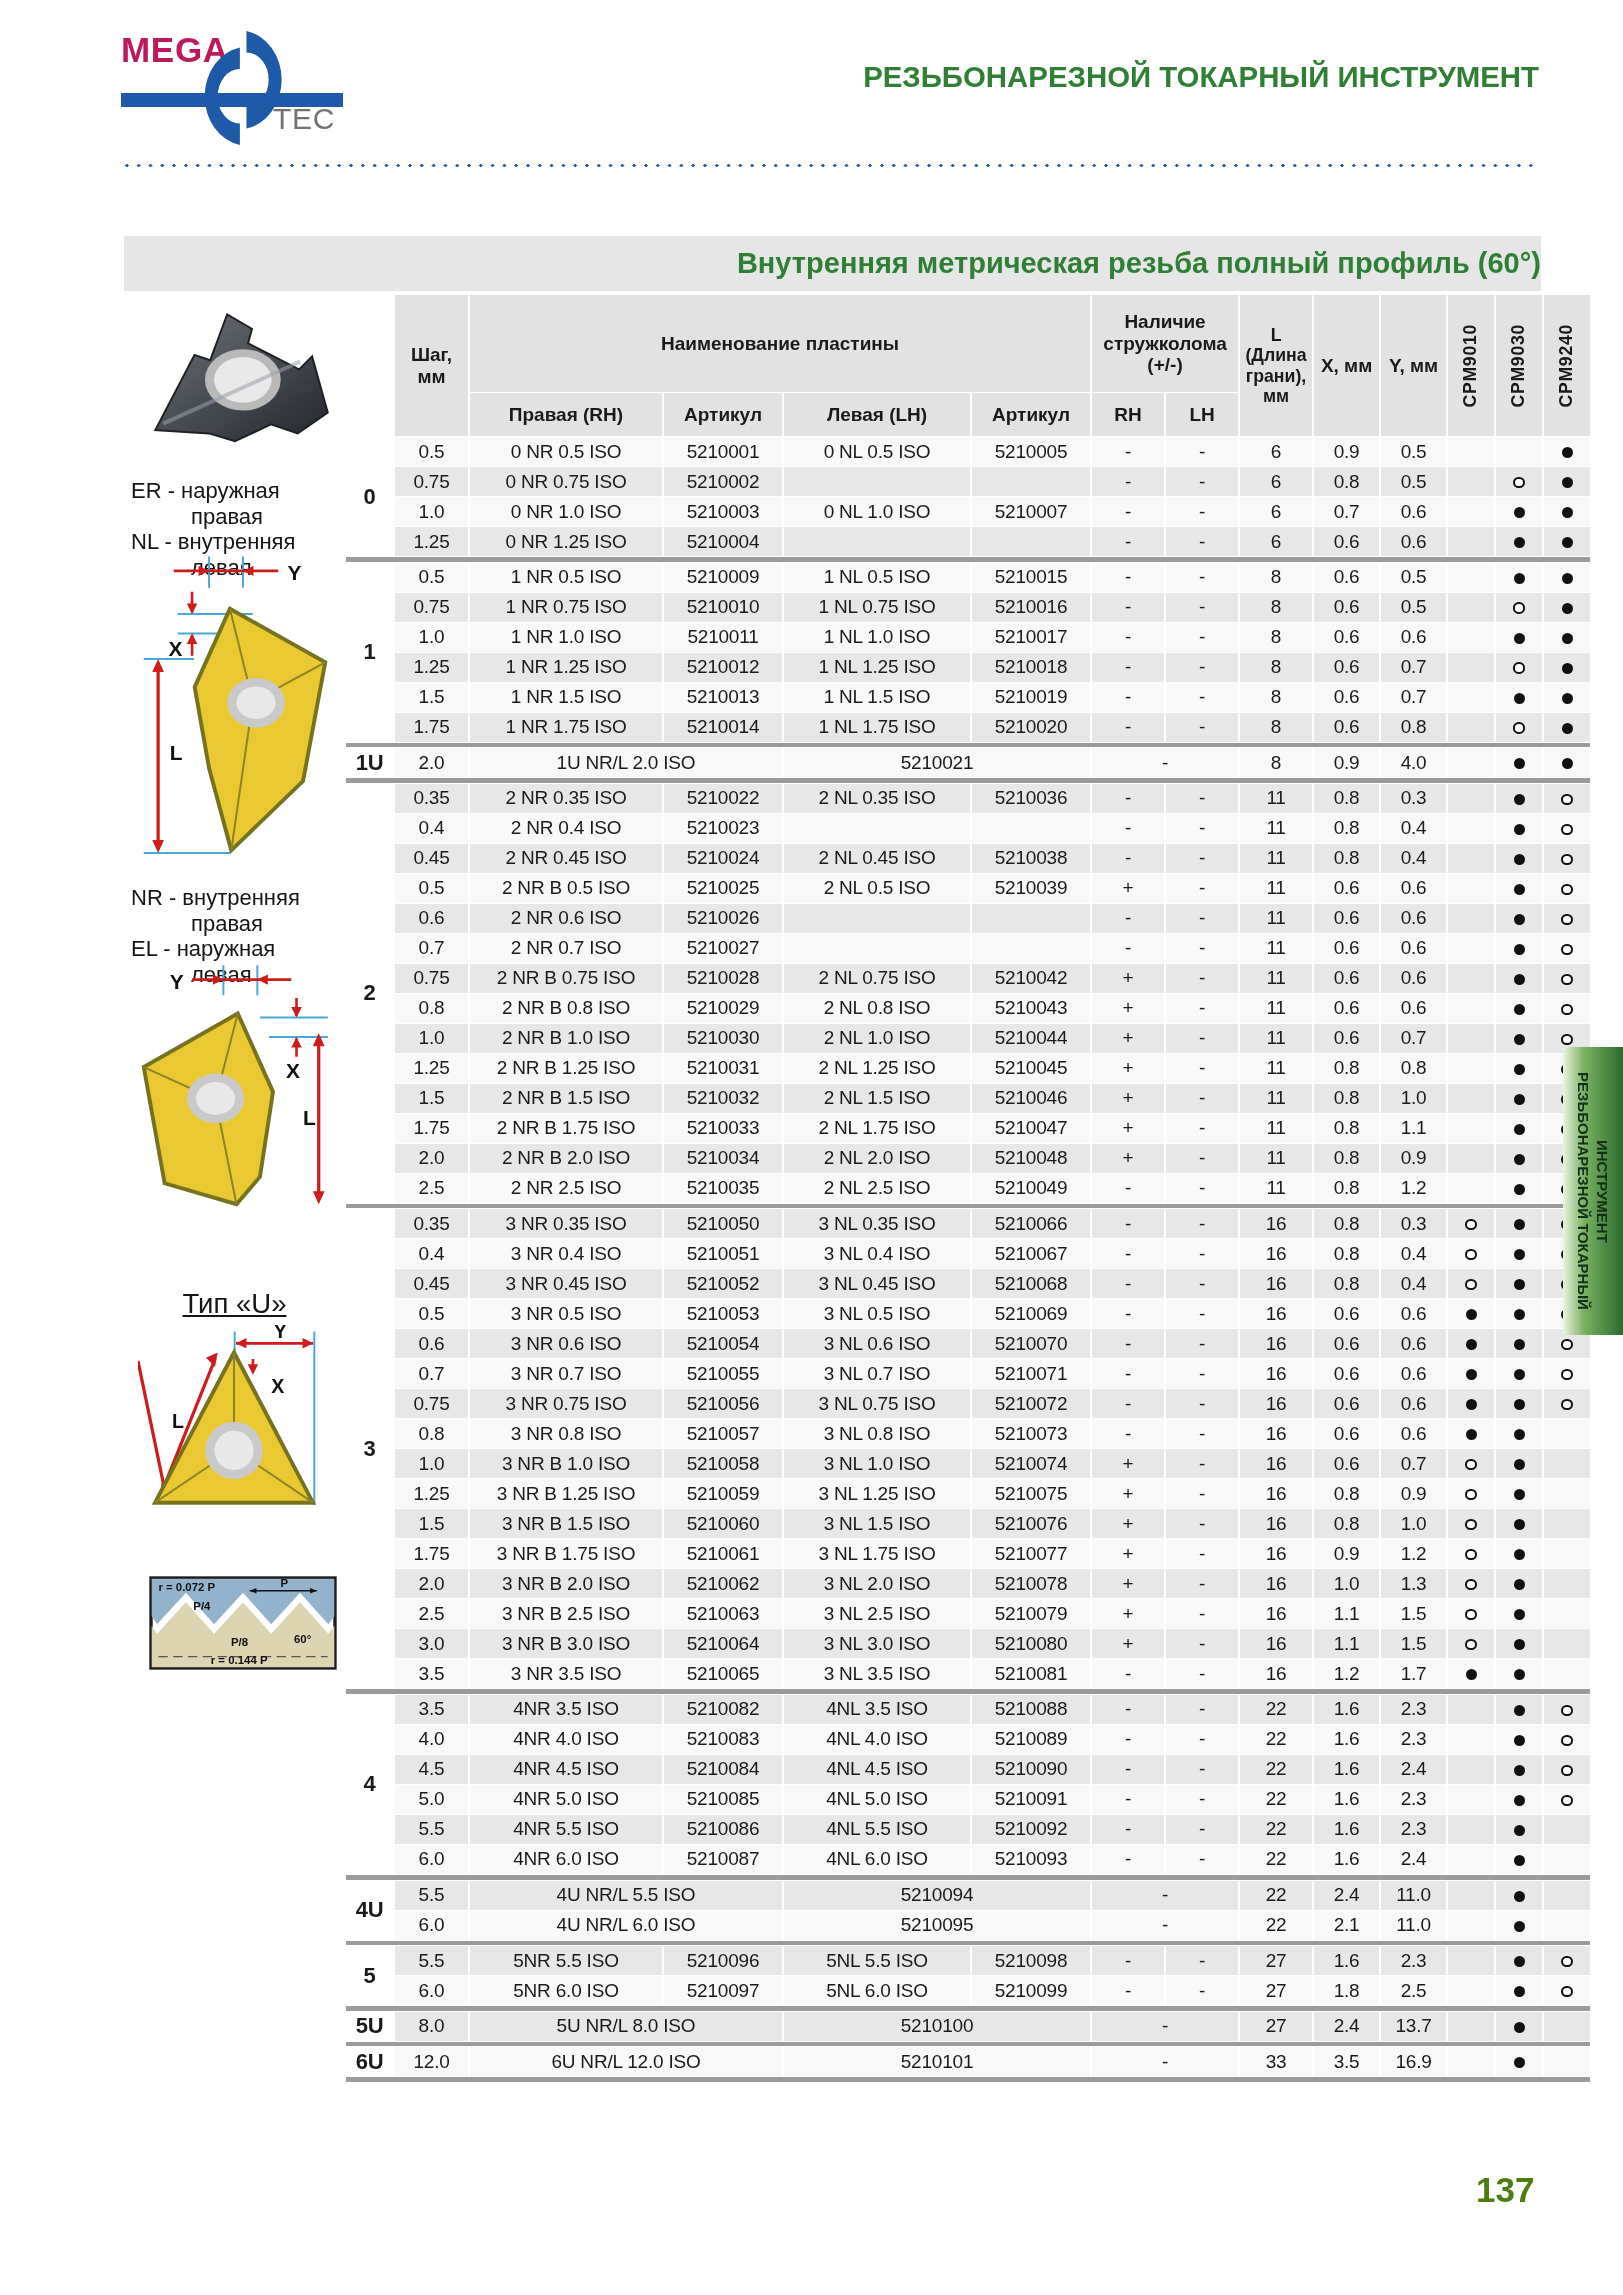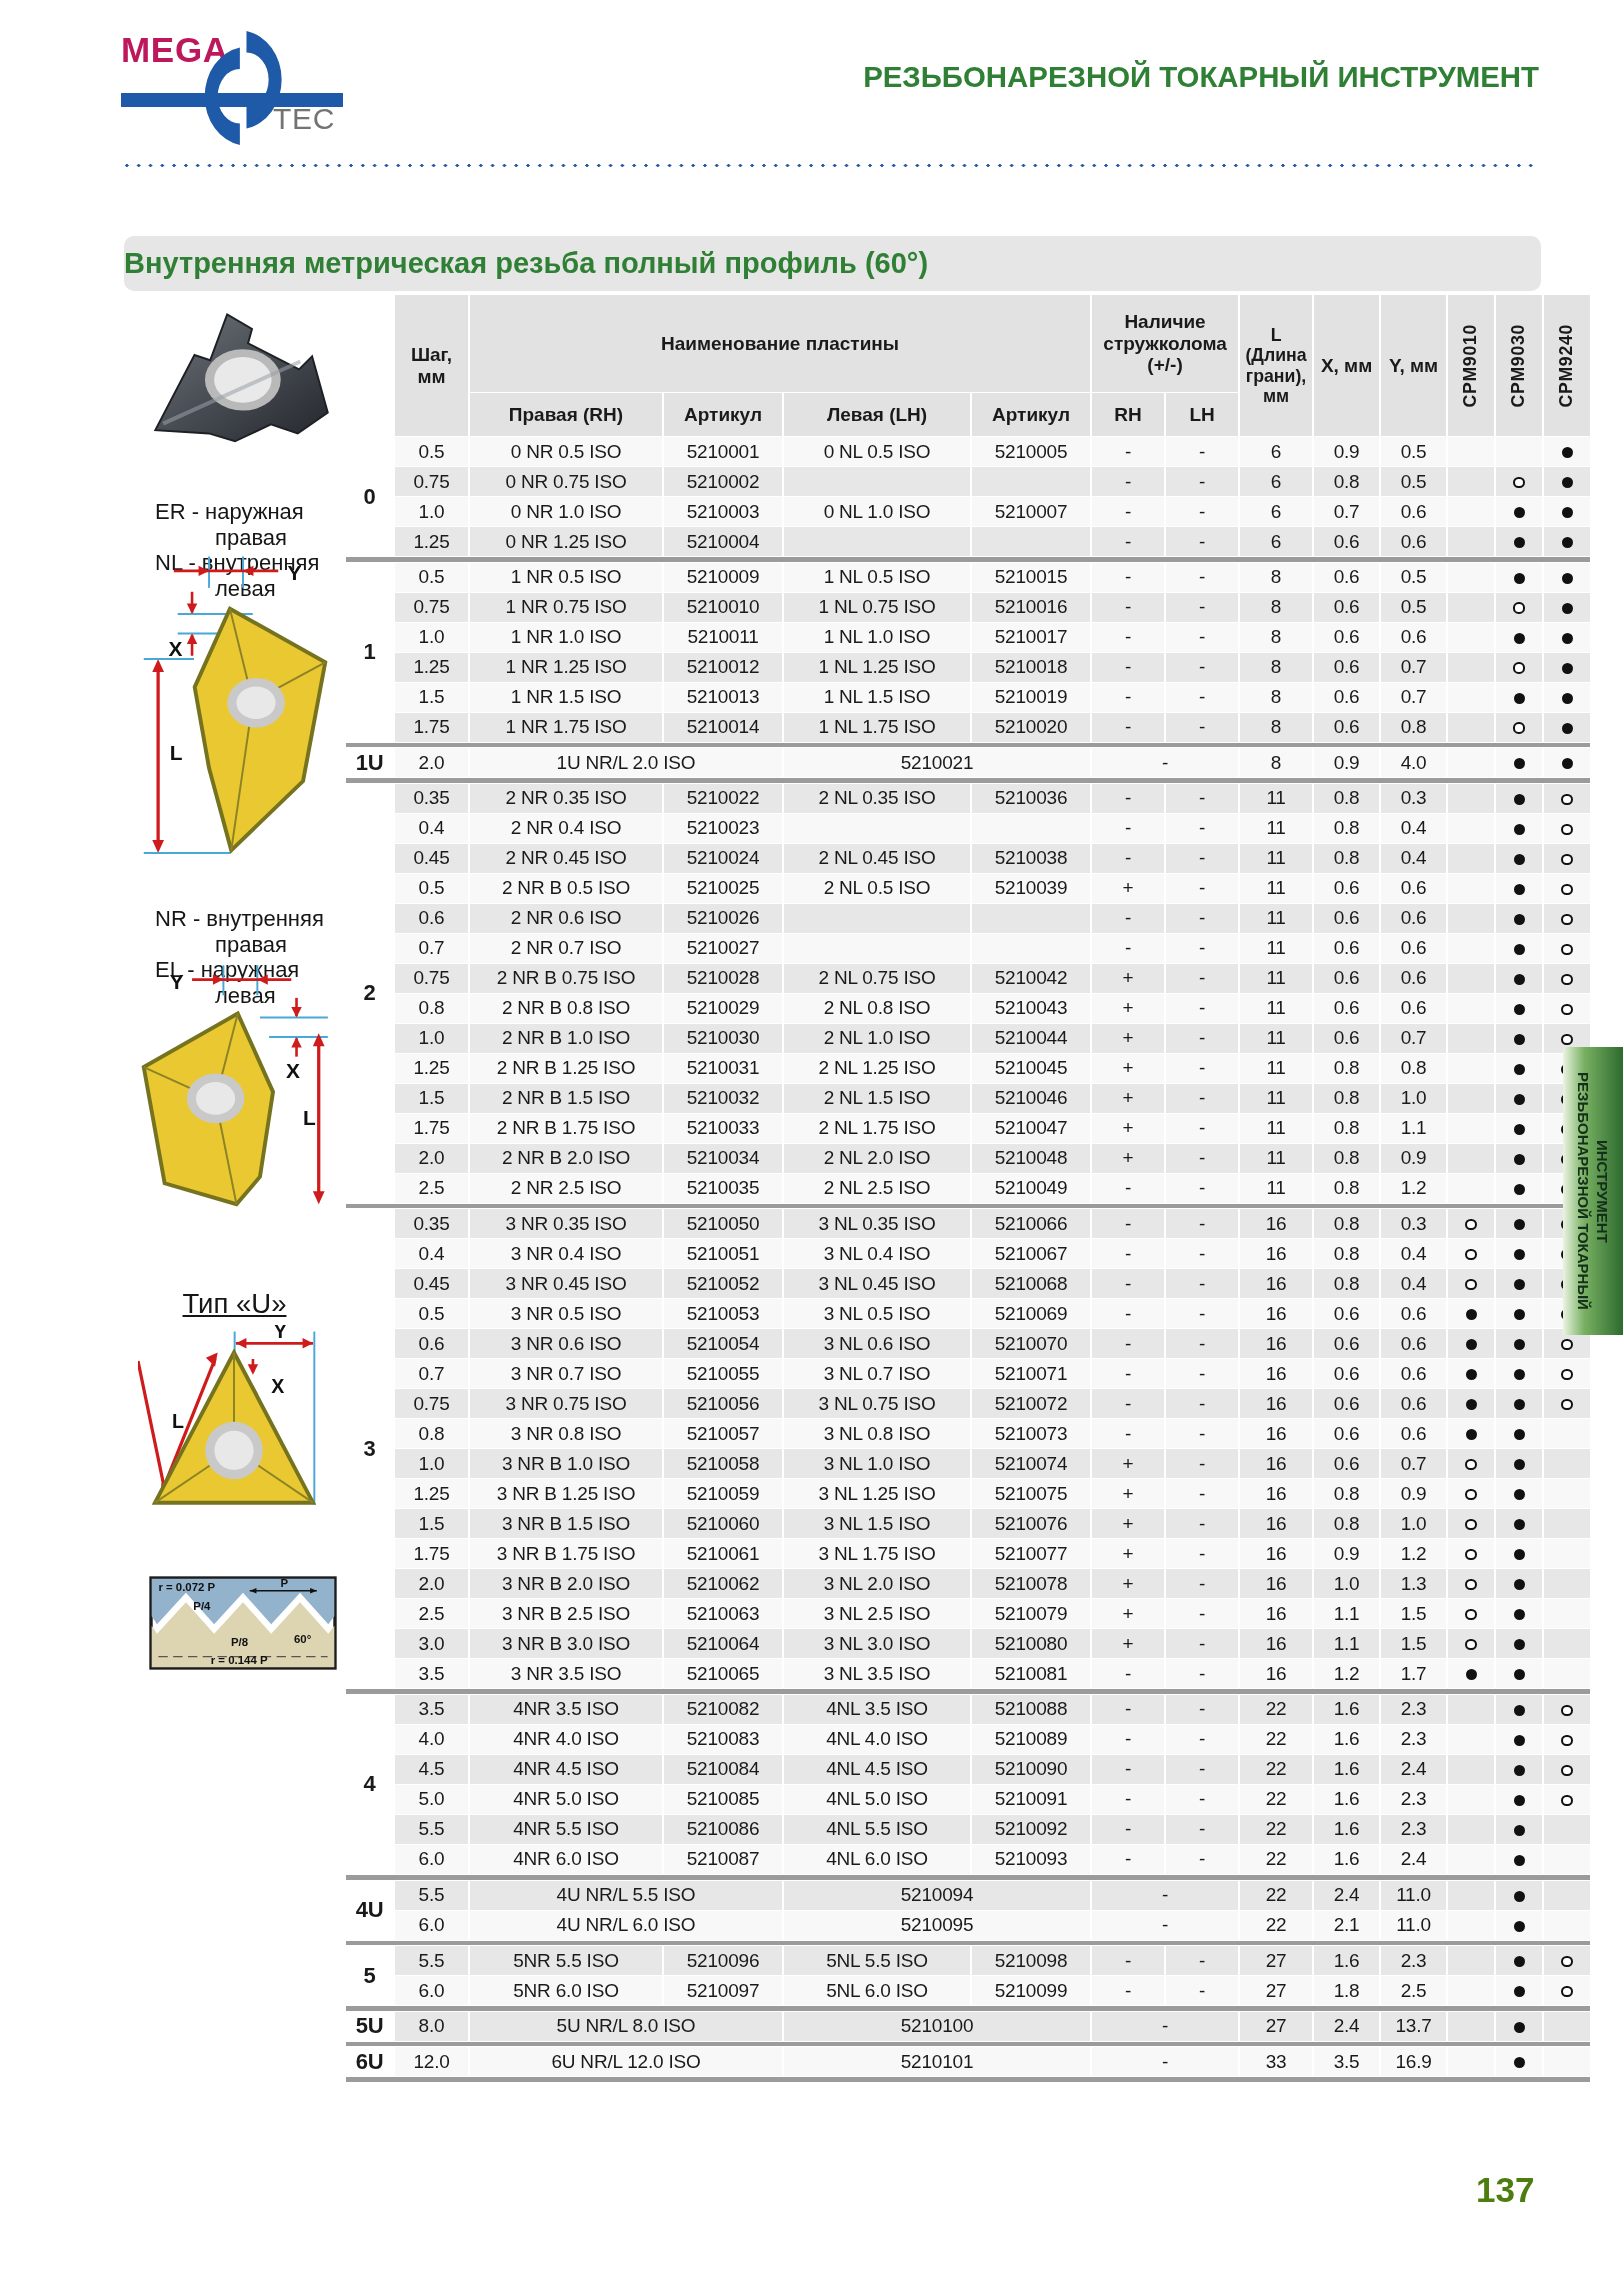--- a/index.html
+++ b/index.html
@@ -12,27 +12,27 @@
   .logo-tec{position:absolute;left:152px;top:76px;font-size:30px;font-weight:normal;color:#737373;letter-spacing:0.7px;}
   .logo-bar{position:absolute;left:0;top:67px;width:222px;height:14.4px;background:#1f5aa8;}
   .logo-swirl{position:absolute;left:77px;top:0;}
   .page-title{position:absolute;right:84px;top:60px;font-size:29.4px;font-weight:bold;color:#2f8034;letter-spacing:0px;}
   .dotted{position:absolute;left:121px;top:161px;width:1419px;height:9.2px;
           background-image:radial-gradient(circle 2.6px,#2b5ca8 60%,transparent 65%);
           background-size:11.8px 9.2px;background-repeat:repeat-x;}
 
   
   .title-band{position:absolute;left:124px;top:236px;width:1417px;height:55px;background:#e6e6e6;
-              display:flex;align-items:center;justify-content:flex-start;border-radius:10px;}
+              display:flex;align-items:center;justify-content:flex-end;}
   .title-band span{font-size:29px;font-weight:bold;color:#2f8034;}
 
   
   .leftcol{position:absolute;left:124px;top:288px;width:221px;height:1505px;}
   .photo{position:absolute;left:13px;top:7.9px;}
-  .legend-block{position:absolute;left:31px;width:196px;font-size:22px;font-weight:500;color:#161616;line-height:25.5px;margin-top:21px;}
+  .legend-block{position:absolute;left:7px;width:196px;font-size:22px;font-weight:500;color:#161616;line-height:25.5px;}
   .lb1{top:190px;} .lb2{top:597px;}
   .legend-block .indent{padding-left:60px;}
   .diag1{position:absolute;left:7.9px;top:263px;}
   .diag2{position:absolute;left:7.9px;top:673px;}
   .tipu-head{position:absolute;left:0;top:1000px;width:221px;text-align:center;font-size:27.5px;font-weight:500;color:#161616;text-decoration:underline;}
   .diag3{position:absolute;left:14.4px;top:1037px;}
   .profile{position:absolute;left:25px;top:1288px;}
   svg text{font-family:"Liberation Sans","DejaVu Sans",sans-serif;}
 
   

